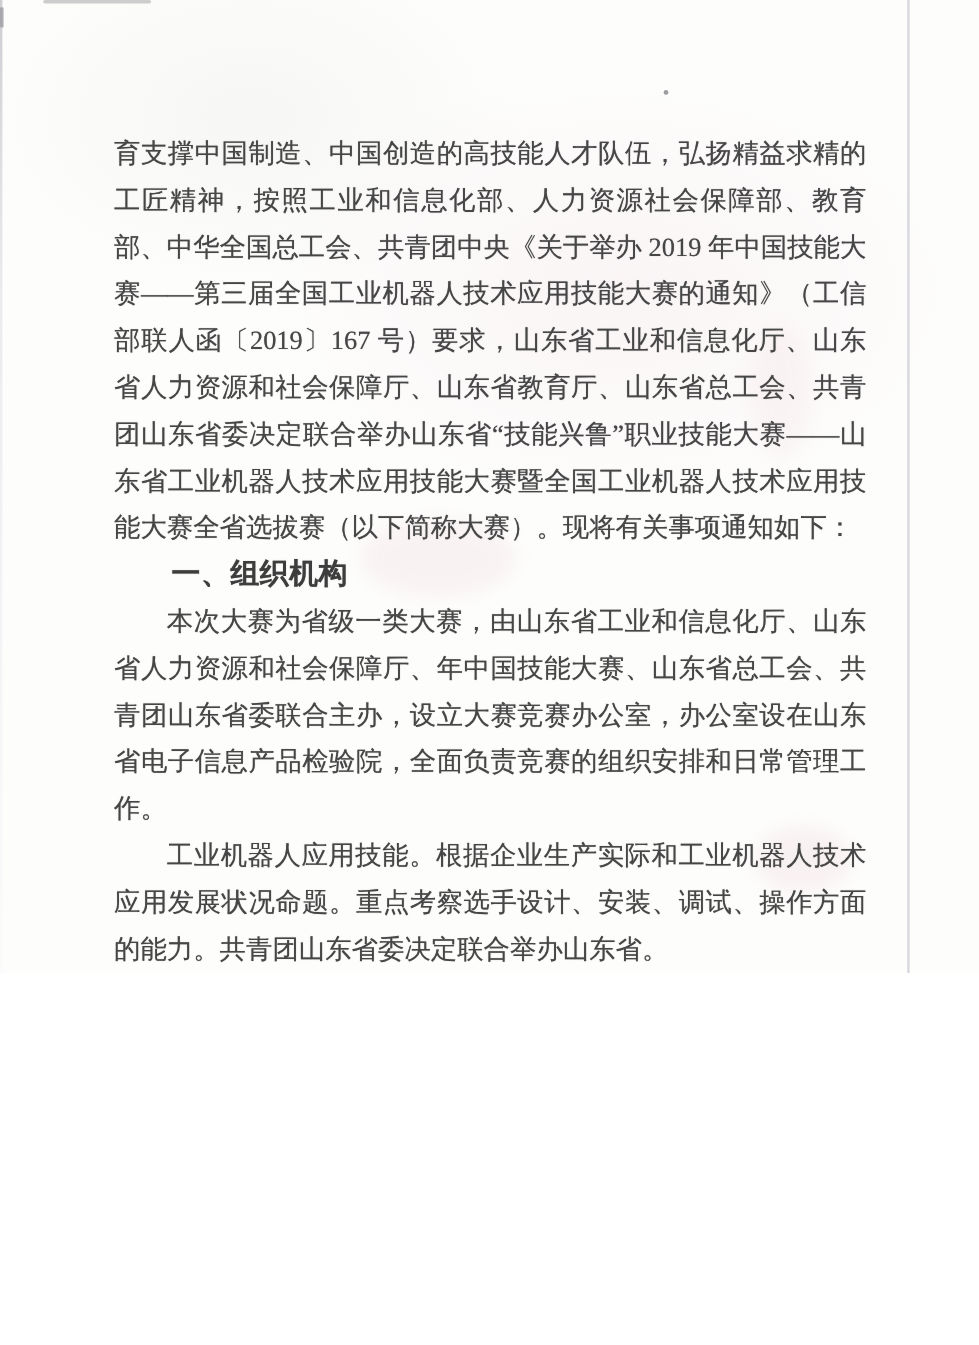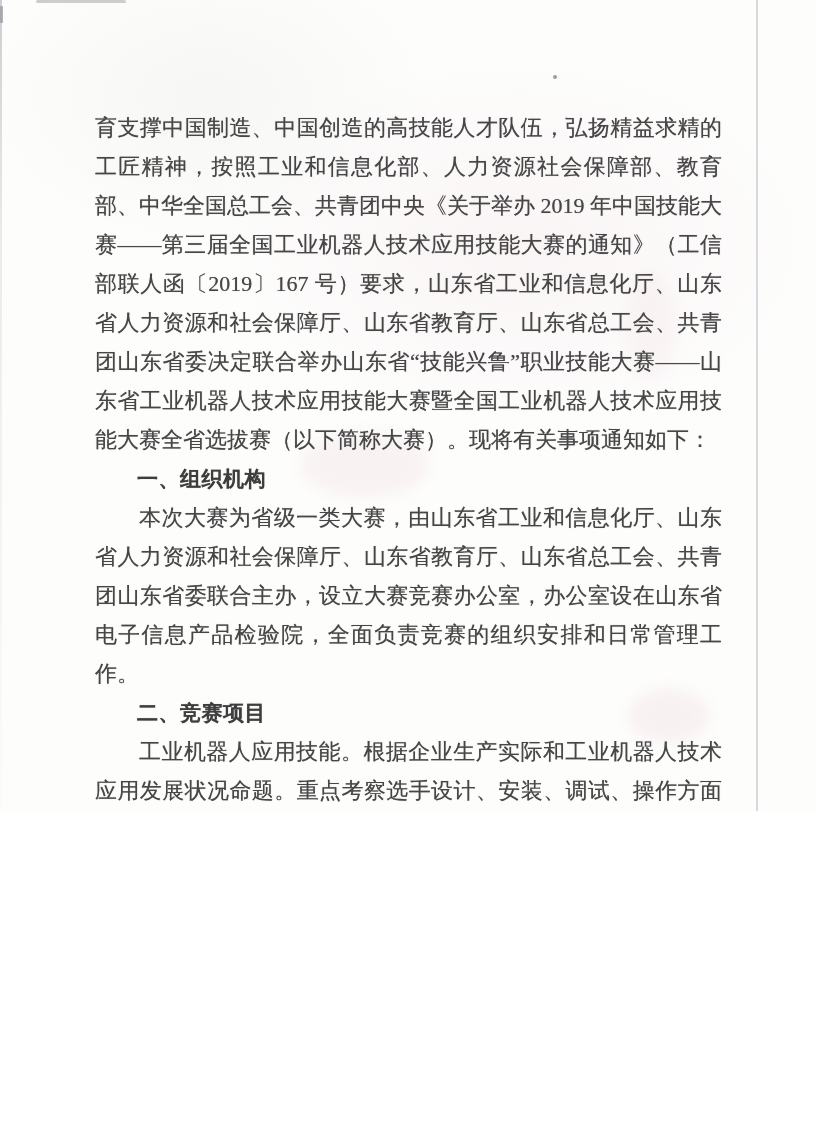--- a/index.html
+++ b/index.html
@@ -41,21 +41,21 @@
   .content p {
     margin: 0;
     text-indent: 2em;
   }
   .content p.continuation {
     text-indent: 0;
   }
   .content h2 {
     margin: 0;
     font-family: "Liberation Sans", sans-serif;
-    font-size: 21px;
+    font-size: 24px;
     font-weight: 700;
     line-height: 39px;
     text-indent: 2em;
     color: var(--heading-ink, #3d3d3d);
     letter-spacing: 0.5px;
     text-shadow: 0 0 0.7px rgba(61,61,61,0.65);
   }
   .page-number {
     position: absolute;
     left: 106px;
@@ -112,23 +112,22 @@
   <div class="artifact speck"></div>
   <div class="artifact blotch blotch-1"></div>
   <div class="artifact blotch blotch-2"></div>
   <div class="artifact blotch blotch-3"></div>
   <div class="artifact blotch blotch-4"></div>
 
   <div class="content">
     <p class="continuation">育支撑中国制造、中国创造的高技能人才队伍，弘扬精益求精的工匠精神，按照工业和信息化部、人力资源社会保障部、教育部、中华全国总工会、共青团中央《关于举办 2019 年中国技能大赛——第三届全国工业机器人技术应用技能大赛的通知》（工信部联人函〔2019〕167 号）要求，山东省工业和信息化厅、山东省人力资源和社会保障厅、山东省教育厅、山东省总工会、共青团山东省委决定联合举办山东省“技能兴鲁”职业技能大赛——山东省工业机器人技术应用技能大赛暨全国工业机器人技术应用技能大赛全省选拔赛（以下简称大赛）。现将有关事项通知如下：</p>
 
     <h2>一、组织机构</h2>
-    <p>本次大赛为省级一类大赛，由山东省工业和信息化厅、山东省人力资源和社会保障厅、山东省教育厅、山东省总工会、共青团山东省委联合主办，设立大赛竞赛办公室，办公室设在山东省电子信息产品检验院，全面负责竞赛的组织安排和日常管理工作。</p>
+    <p>本次大赛为省级一类大赛，由山东省工业和信息化厅、山东省人力资源和社会保障厅、年中国技能大赛、山东省总工会、共青团山东省委联合主办，设立大赛竞赛办公室，办公室设在山东省电子信息产品检验院，全面负责竞赛的组织安排和日常管理工作。</p>
 
-    <h2>二、竞赛项目</h2>
     <p>工业机器人应用技能。根据企业生产实际和工业机器人技术应用发展状况命题。重点考察选手设计、安装、调试、操作方面的能力。共青团山东省委决定联合举办山东省。</p>
 
     <h2>三、组织机构</h2>
   </div>
 
   <div class="page-number">— 2 —</div>
 
 </div>
 
 </body></html>

